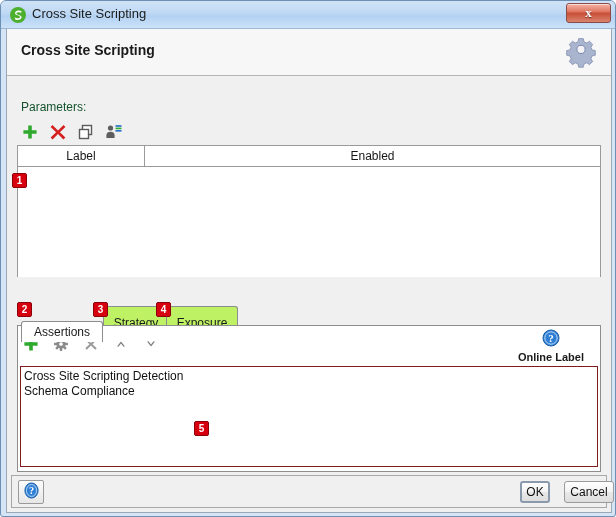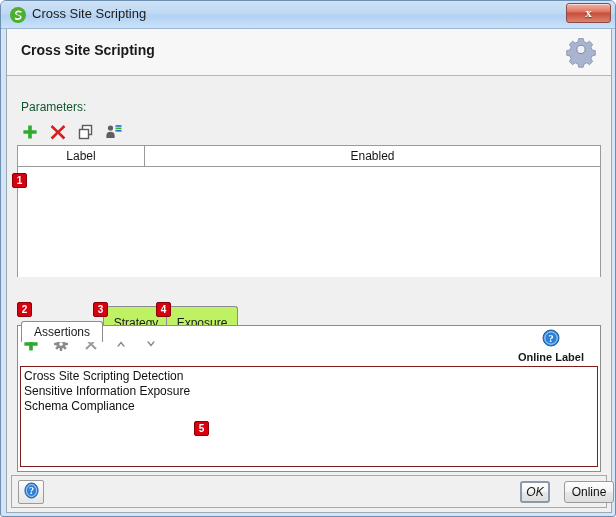--- a/index.html
+++ b/index.html
@@ -286,21 +286,20 @@
     box-sizing: border-box;
     font-size: 12px;
     color: #111111;
     display: flex;
     align-items: center;
     justify-content: center;
   }
   .btn-ok {
     left: 513px; width: 30px;
     border: 2px solid #8a99ac;
-    font-style: italic;
   }
   .btn-cancel {
     left: 557px; width: 50px;
   }
 
   
   .badge {
     position: absolute;
     width: 15px; height: 15px;
     background: #d7000f;
@@ -451,38 +450,37 @@
           <circle cx="9" cy="9" r="8" fill="#2f7fd4" stroke="#1c5fa8" stroke-width="1"></circle>
           <circle cx="9" cy="9" r="6.2" fill="none" stroke="#bcdcf6" stroke-width="1"></circle>
           <text x="9" y="13" font-family="Liberation Serif, serif" font-size="11" font-weight="bold" fill="#ffffff" text-anchor="middle">?</text>
         </svg>
       </span>
       <div class="help-text">Online Label</div>
     </div>
 
     <div class="list-box">
       <div class="list-item">Cross Site Scripting Detection</div>
-      <div class="list-item">Sensitive Information Exposure</div>
       <div class="list-item">Schema Compliance</div>
     </div>
 
     <div class="bottom-bar"></div>
 
     <div class="help-btn">
       <span>
         <svg width="17" height="17" viewBox="0 0 18 18">
           <ellipse cx="9" cy="9" rx="7" ry="8" fill="#2f7fd4" stroke="#1c5fa8" stroke-width="1"></ellipse>
           <ellipse cx="9" cy="9" rx="5.4" ry="6.3" fill="none" stroke="#bcdcf6" stroke-width="1"></ellipse>
           <text x="9" y="13" font-family="Liberation Serif, serif" font-size="11" font-weight="bold" fill="#ffffff" text-anchor="middle">?</text>
         </svg>
       </span>
     </div>
 
     <div class="btn btn-ok">OK</div>
-    <div class="btn btn-cancel">Online</div>
+    <div class="btn btn-cancel">Cancel</div>
 
   </div>
 
   <div class="badge" id="badge1">1</div>
   <div class="badge" id="badge2">2</div>
   <div class="badge" id="badge3">3</div>
   <div class="badge" id="badge4">4</div>
   <div class="badge" id="badge5">5</div>
 
 </div>

